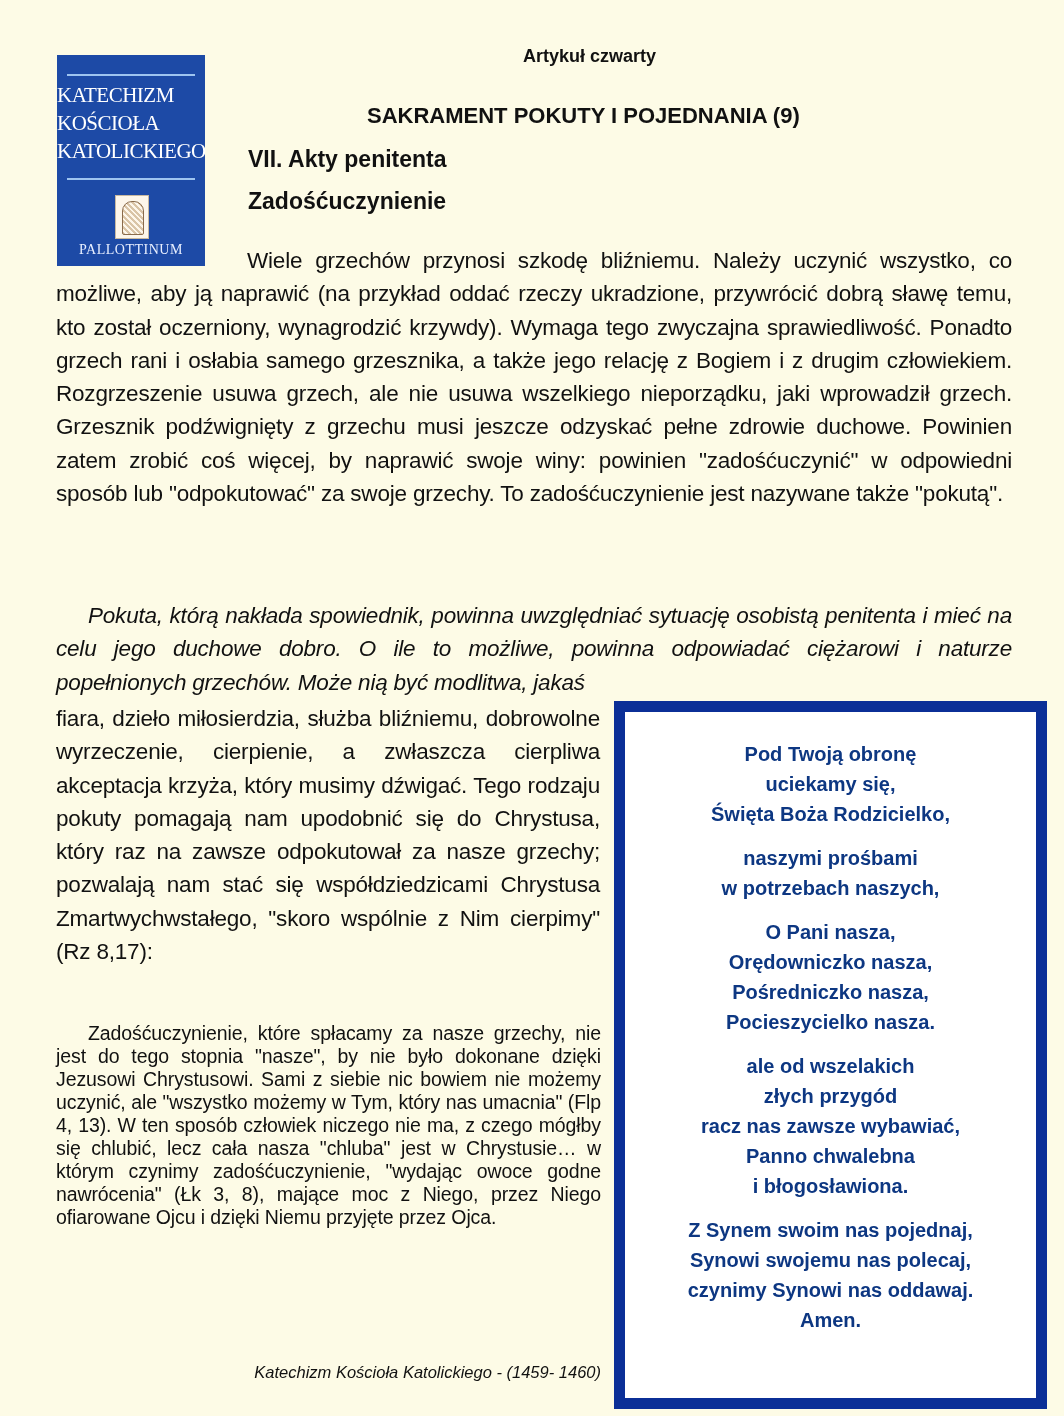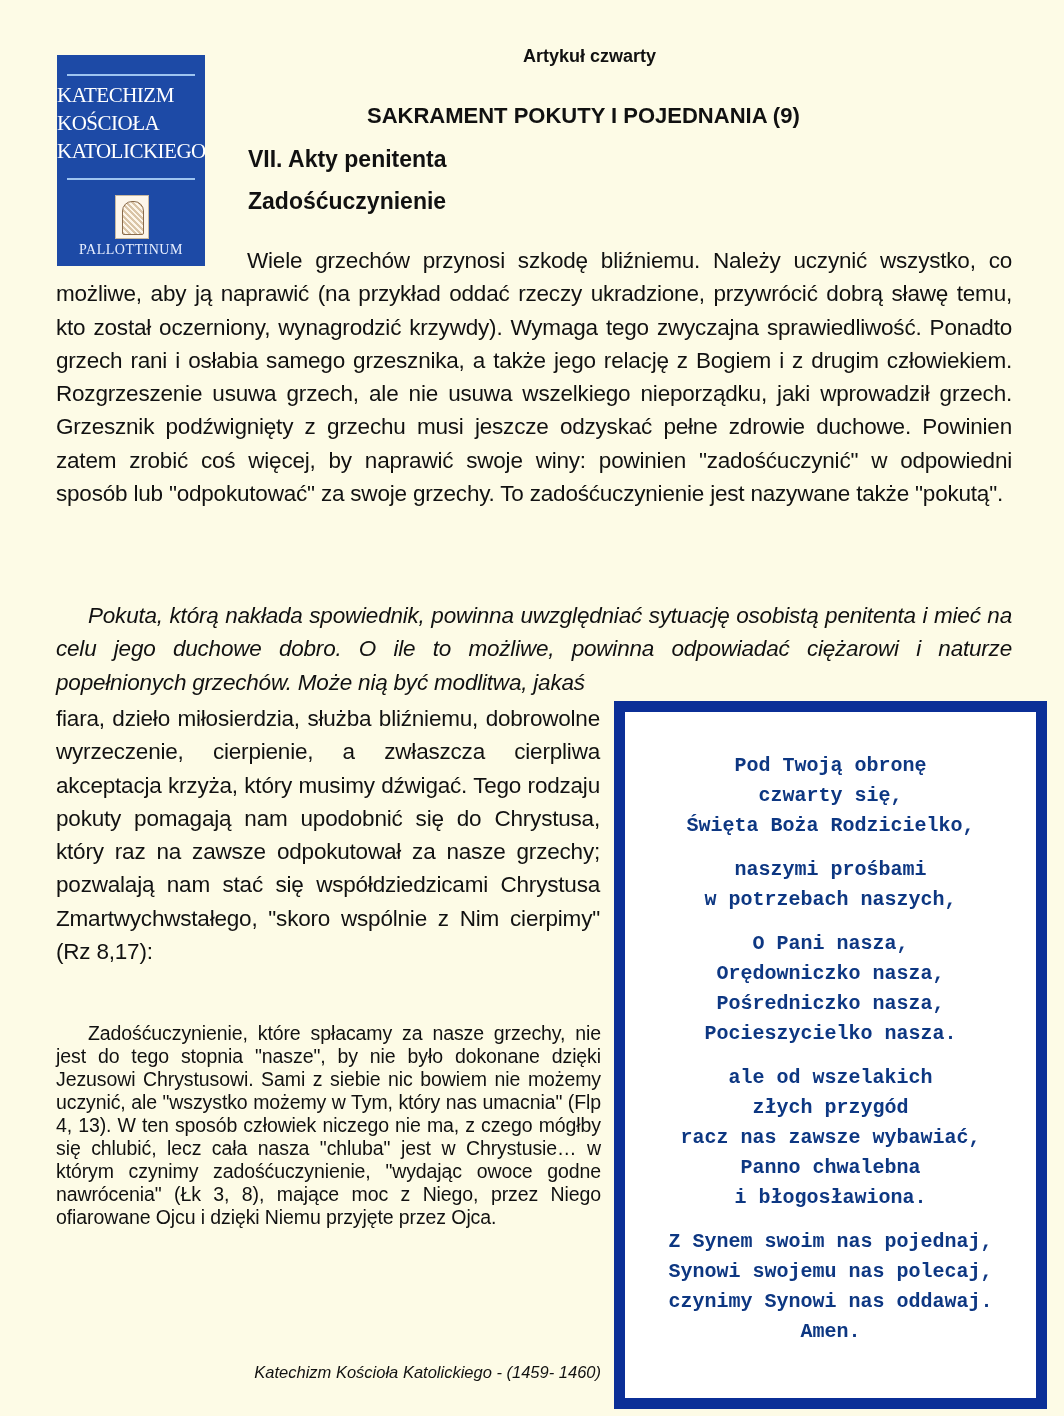--- a/index.html
+++ b/index.html
@@ -69,21 +69,21 @@
   .prayer-box {
     left: 614px; top: 701px; width: 433px; height: 708px;
     box-sizing: border-box; border: 11px solid #0b2f97;
     background: #ffffff;
   }
   .prayer {
     position: absolute; left: 0; right: 0; top: 27px;
     text-align: center; color: #0d3782; font-weight: bold;
     font-size: 20px; line-height: 30px;
   }
-  .stanza { margin: 12px 0 14px 0; font-family: Liberation Mono, monospace; }
+  .stanza { margin: 0 0 14px 0; }
   .stanza div { white-space: nowrap; }
 </style>
 </head>
 <body>
 
 <div class="abs cover" style="background: rgb(29, 74, 166);">
   <div class="rule r1"></div>
   <div class="ctitle">
     <div>KATECHIZM</div>
     <div>KOŚCIOŁA</div>
@@ -103,21 +103,21 @@
 <div class="abs para p2">Pokuta, którą nakłada spowiednik, powinna uwzględniać sytuację osobistą penitenta i mieć na celu jego duchowe dobro. O ile to możliwe, powinna odpowiadać ciężarowi i naturze popełnionych grzechów. Może nią być modlitwa, jakaś</div>
 <div class="abs para p2b">fiara, dzieło miłosierdzia, służba bliźniemu, dobrowolne wyrzeczenie, cierpienie, a zwłaszcza cierpliwa akceptacja krzyża, który musimy dźwigać. Tego rodzaju pokuty pomagają nam upodobnić się do Chrystusa, który raz na zawsze odpokutował za nasze grzechy; pozwalają nam stać się współdziedzicami Chrystusa Zmartwychwstałego, "skoro wspólnie z Nim cierpimy" (Rz 8,17):</div>
 
 <div class="abs quote">Zadośćuczynienie, które spłacamy za nasze grzechy, nie jest do tego stopnia "nasze", by nie było dokonane dzięki Jezusowi Chrystusowi. Sami z siebie nic bowiem nie możemy uczynić, ale "wszystko możemy w Tym, który nas umacnia" (Flp 4, 13). W ten sposób człowiek niczego nie ma, z czego mógłby się chlubić, lecz cała nasza "chluba" jest w Chrystusie… w którym czynimy zadośćuczynienie, "wydając owoce godne nawrócenia" (Łk 3, 8), mające moc z Niego, przez Niego ofiarowane Ojcu i dzięki Niemu przyjęte przez Ojca.</div>
 <div class="abs source">Katechizm Kościoła Katolickiego - (1459- 1460)</div>
 
 <div class="abs prayer-box" style="border-color: rgb(11, 47, 151);">
   <div class="prayer" style="color: rgb(13, 55, 130);">
     <div class="stanza">
       <div>Pod Twoją obronę</div>
-      <div>czwarty się,</div>
+      <div>uciekamy się,</div>
       <div>Święta Boża Rodzicielko,</div>
     </div>
     <div class="stanza">
       <div>naszymi prośbami</div>
       <div>w potrzebach naszych,</div>
     </div>
     <div class="stanza">
       <div>O Pani nasza,</div>
       <div>Orędowniczko nasza,</div>
       <div>Pośredniczko nasza,</div>

